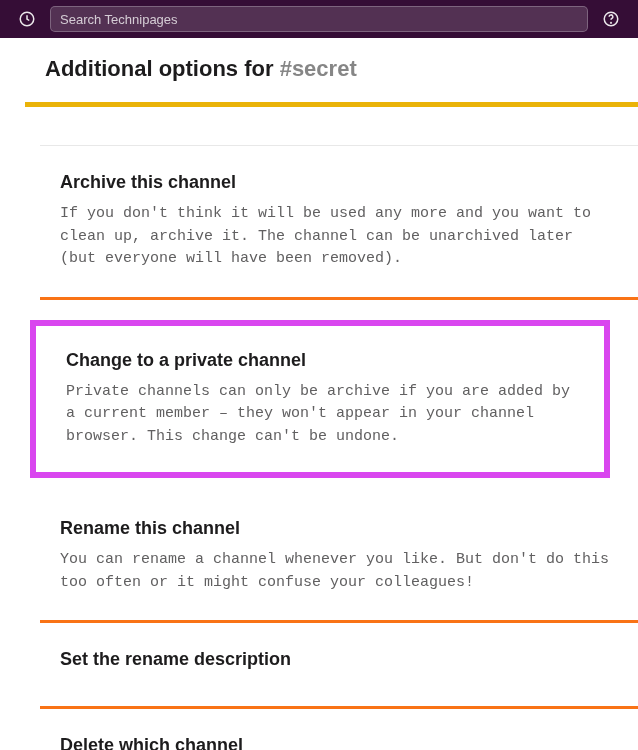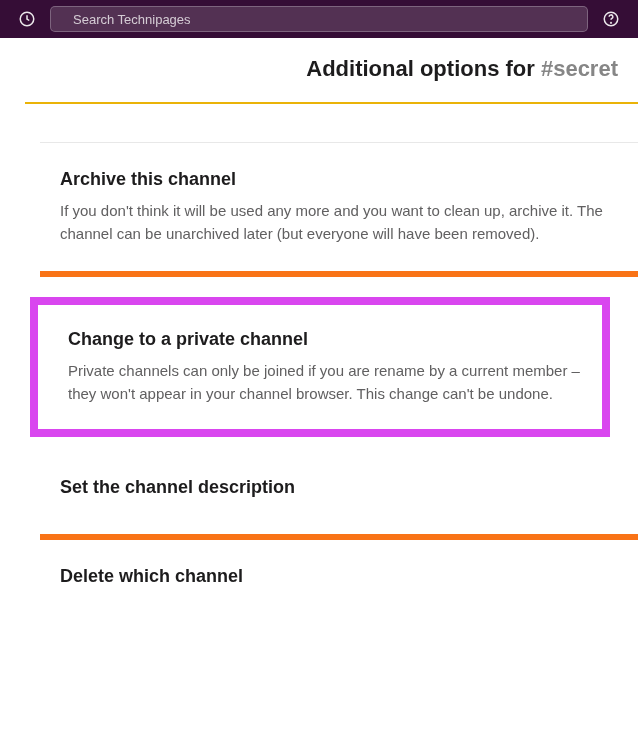--- a/index.html
+++ b/index.html
@@ -28,78 +28,79 @@
       opacity: 0.9;
     }
     .search-box {
       flex: 1;
       background: rgba(255,255,255,0.15);
       border: 1px solid rgba(255,255,255,0.25);
       border-radius: 5px;
       height: 26px;
       display: flex;
       align-items: center;
-      padding: 0 22px;
+      padding: 0 9px;
       color: rgba(255,255,255,0.75);
       font-size: 13px;
     }
     .help-icon {
       color: #fff;
       display: flex;
       align-items: center;
       justify-content: center;
       opacity: 0.9;
     }
     .page-header {
       padding: 18px 20px 20px;
-      text-align: right;
-      border-bottom: 2px solid #eab308;
+      text-align: left;
+      border-bottom: 5px solid #eab308;
       margin-left: 25px;
     }
     .page-title {
       font-size: 22px;
       font-weight: 900;
       color: #1d1c1d;
       display: inline;
     }
     .channel-name {
       color: #868686;
       font-weight: 900;
     }
     .options-list {
       padding-left: 40px;
     }
     .option-item {
       padding: 26px 20px 26px 20px;
-      border-bottom: 6px solid #f97316;
+      border-bottom: 3px solid #f97316;
     }
     .option-item:first-child {
       border-top: 1px solid #e8e8e8;
       margin-top: 38px;
     }
     .option-item.highlighted {
-      border: 8px solid #d946ef;
+      border: 6px solid #d946ef;
       margin-left: -10px;
       padding-left: 30px;
       margin-right: 28px;
       margin-top: 20px;
       margin-bottom: 14px;
       padding-top: 24px;
       padding-bottom: 24px;
     }
     .option-title {
       font-size: 18px;
       font-weight: 800;
       color: #1d1c1d;
       margin-bottom: 10px;
     }
     .option-desc {
       font-size: 15px;
       color: #616061;
       line-height: 1.5;
+      font-family: Liberation Mono, monospace;
     }
     .last-item {
       border-bottom: none;
     }
   </style>
 </head>
 <body>
 
 <div class="top-bar">
   <div class="history-icon">
@@ -126,26 +127,30 @@
 
 <div class="options-list">
 
   <div class="option-item">
     <div class="option-title">Archive this channel</div>
     <div class="option-desc">If you don't think it will be used any more and you want to clean up, archive it. The channel can be unarchived later (but everyone will have been removed).</div>
   </div>
 
   <div class="option-item highlighted">
     <div class="option-title">Change to a private channel</div>
-    <div class="option-desc">Private channels can only be joined if you are rename by a current member – they won't appear in your channel browser. This change can't be undone.</div>
+    <div class="option-desc">Private channels can only be archive if you are added by a current member – they won't appear in your channel browser. This change can't be undone.</div>
   </div>
 
+  <div class="option-item">
+    <div class="option-title">Rename this channel</div>
+    <div class="option-desc">You can rename a channel whenever you like. But don't do this too often or it might confuse your colleagues!</div>
+  </div>
 
   <div class="option-item">
-    <div class="option-title">Set the channel description</div>
+    <div class="option-title">Set the rename description</div>
   </div>
 
   <div class="option-item last-item">
     <div class="option-title">Delete which channel</div>
 
   </div>
 
 </div>
 
 </body></html>

